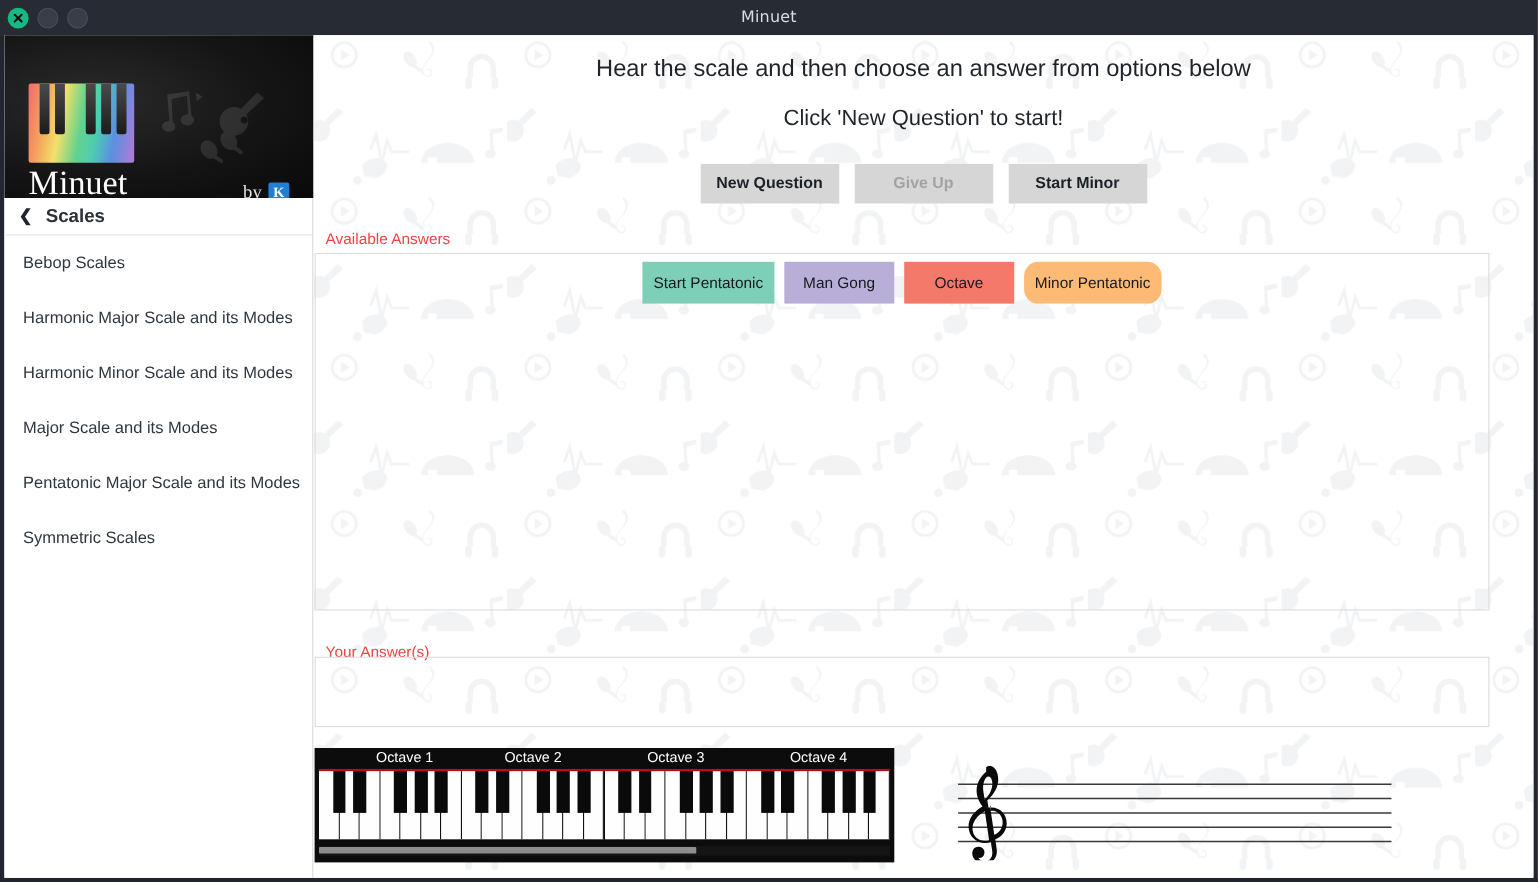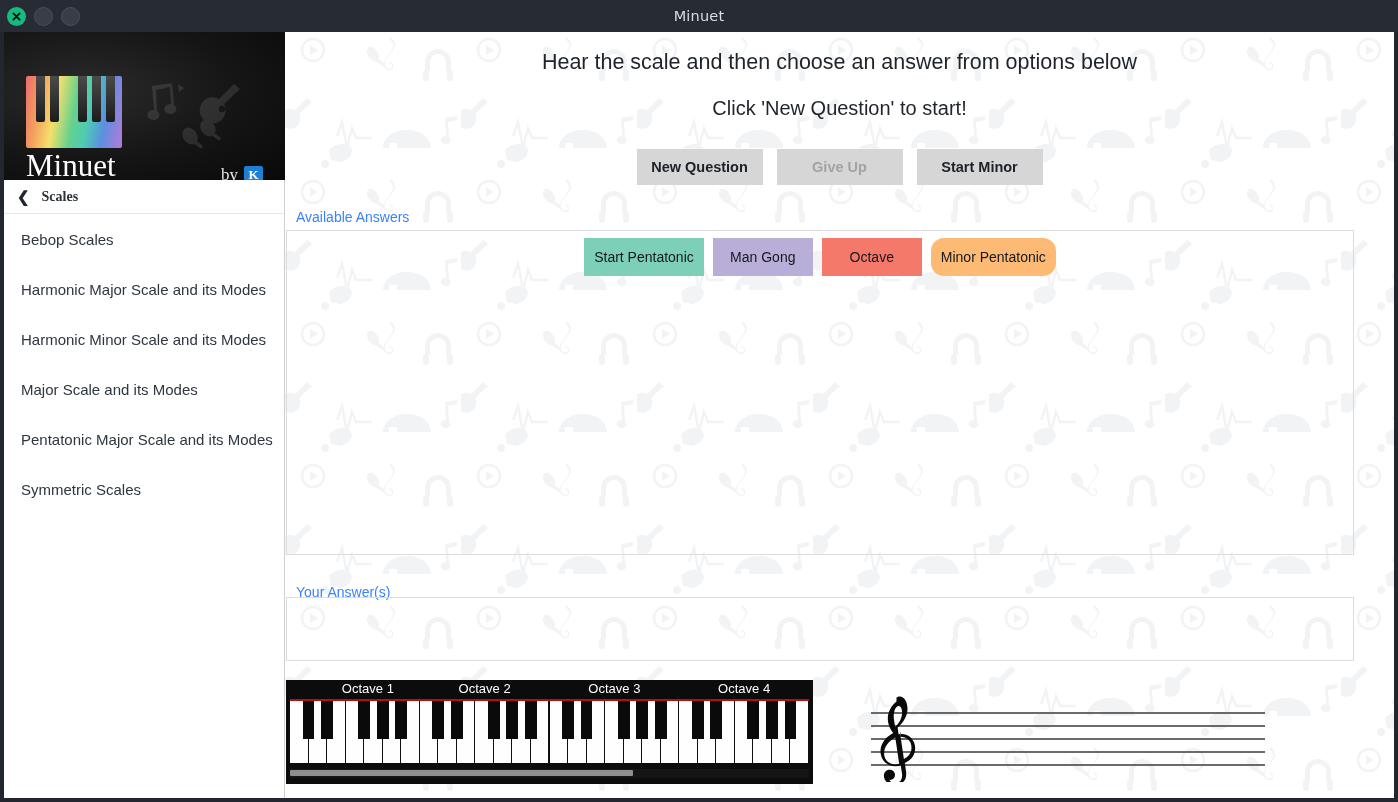--- a/index.html
+++ b/index.html
@@ -54,21 +54,21 @@
     align-items: center; justify-content: center; font-family: "Liberation Serif", serif;
   }
   #logo-deco { position: absolute; left: 130px; top: 48px; opacity: .10; }
 
   #sidebar-header {
     display: flex; align-items: center; gap: 12px;
     height: 34px; padding: 0 0 0 13px; border-bottom: 1px solid #e6e6e6;
     margin-top: 0;
   }
   #sidebar-header .chev { color: #21262d; font-size: 15px; font-weight: bold; line-height: 1; }
-  #sidebar-header .lbl { color: #2b3137; font-size: 14px; font-weight: bold; font-family: Liberation Serif, serif; }
+  #sidebar-header .lbl { color: #2b3137; font-size: 17px; font-weight: bold; }
 
   .side-item {
     height: 50px; display: flex; align-items: center; padding-left: 17px;
     color: #2e3640; font-size: 15px; cursor: pointer;
   }
 
   
   #main {
     position: relative; flex: 1; height: 766px; background: #ffffff; overflow: hidden;
   }
@@ -79,21 +79,21 @@
   #prompt .l2 { font-size: 20px; color: #1f242a; margin-top: 22px; }
 
   #btnrow { position: absolute; left: 0; right: 0; top: 117px; display: flex; justify-content: center; gap: 14px; }
   .mbtn {
     width: 126px; height: 36px; background: #d6d6d6; border: none;
     color: #1c2127; font-size: 14.5px; font-family: "Liberation Sans", sans-serif;
     cursor: pointer; display: flex; align-items: center; justify-content: center; font-weight: bold;
   }
   .mbtn.disabled { color: #a3a3a3; cursor: default; }
 
-  .sec-label { position: absolute; font-size: 14px; color: #3b82f6; }
+  .sec-label { position: absolute; font-size: 14px; color: #ef4444; }
   #lbl-available { left: 11px; top: 177px; }
   #lbl-your { left: 11px; top: 552px; }
 
   .panel {
     position: absolute; border: 1px solid #dcdcdc; background: transparent;
   }
   #panel-available { left: 1px; top: 198px; width: 1068px; height: 325px; }
   #panel-your { left: 1px; top: 565px; width: 1068px; height: 64px; }
 
   #chips { position: absolute; left: 1px; top: 206px; width: 1068px; display: flex; justify-content: center; gap: 9px; }

